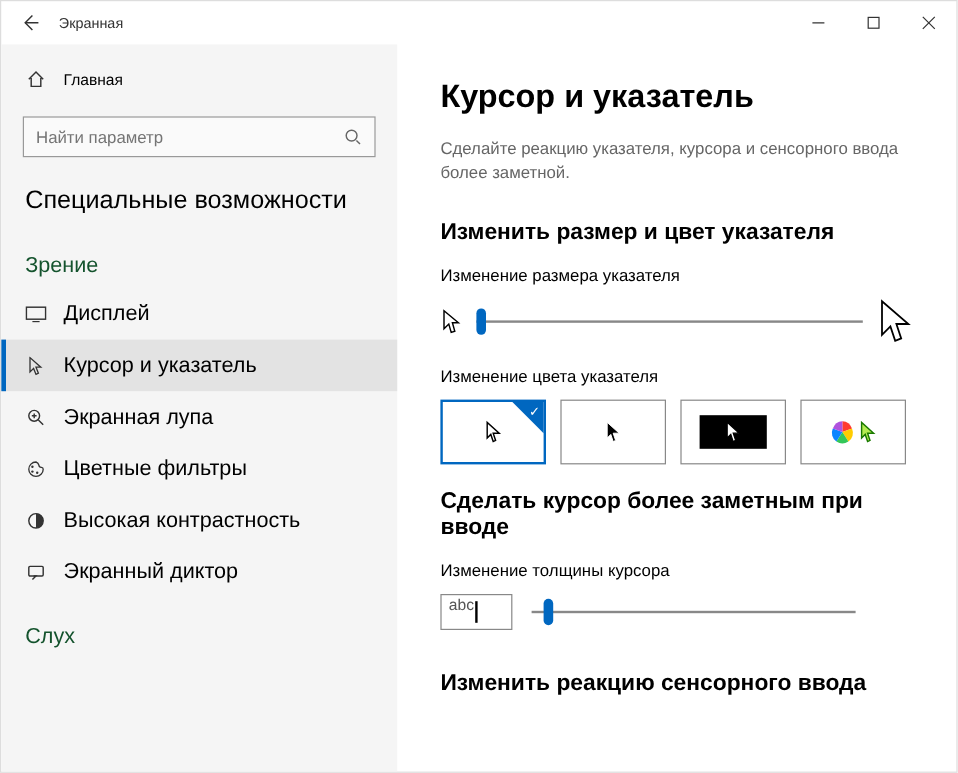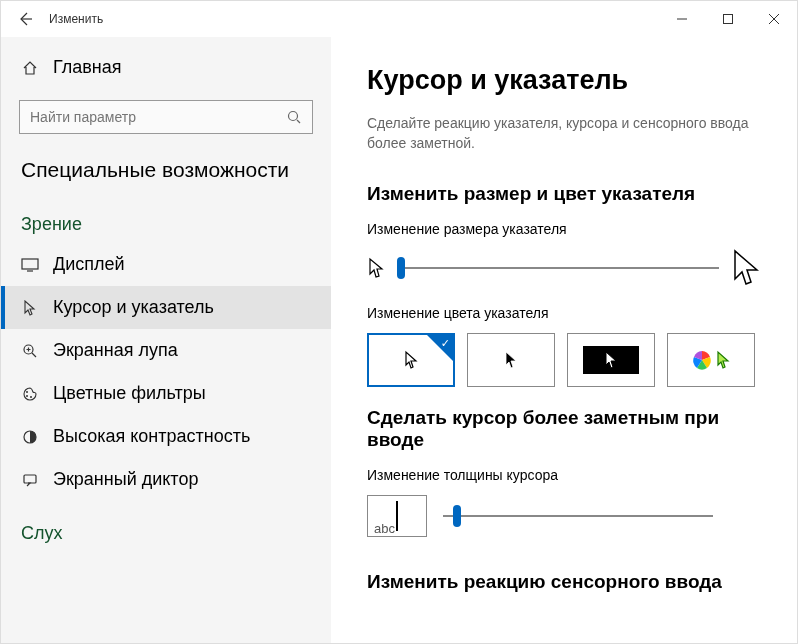--- a/index.html
+++ b/index.html
@@ -4,21 +4,21 @@
 <style>
 * { box-sizing: border-box; margin: 0; padding: 0; font-family: "Segoe UI", sans-serif; }
 body { background: #fff; width: 798px; height: 644px; overflow: hidden; display: flex; flex-direction: column; border: 1px solid #ddd; }
 .titlebar { display: flex; align-items: center; height: 36px; padding-left: 8px; }
 .titlebar .back { width: 32px; display: flex; align-items: center; justify-content: center; }
 .titlebar .title { font-size: 12px; margin-left: 8px; color: #333; }
 .titlebar .winctl { margin-left: auto; display: flex; }
 .titlebar .winctl div { width: 46px; height: 36px; display: flex; align-items: center; justify-content: center; }
 .body { display: flex; flex: 1; min-height: 0; }
 .sidebar { width: 330px; background: #f5f5f5; padding: 12px 0 0 0; display: flex; flex-direction: column; }
-.home { display: flex; align-items: center; gap: 14px; padding: 8px 20px; font-size: 18px; }
+.home { display: flex; align-items: center; gap: 14px; padding: 8px 20px; font-size: 13px; }
 .searchbox { margin: 14px 18px 10px; height: 34px; border: 1px solid #999; background: #fafafa; display: flex; align-items: center; padding: 0 10px; position: relative; }
 .searchbox input { border: none; background: transparent; outline: none; font-size: 14px; flex: 1; color: #c2410c; }
 .section-title { font-size: 21px; font-weight: 400; padding: 14px 20px 10px; }
 .group-label { font-size: 18px; color: #14532d; padding: 22px 20px 8px; }
 .navitem { display: flex; align-items: center; gap: 14px; padding: 11px 20px; font-size: 18px; position: relative; }
 .navitem.active { background: #e3e3e3; }
 .navitem.active::before { content: ""; position: absolute; left: 0; top: 0; bottom: 0; width: 4px; background: #0067c0; }
 .navicon { width: 18px; height: 18px; display: flex; align-items: center; justify-content: center; }
 .content { flex: 1; padding: 28px 36px 0 36px; overflow: hidden; }
 .content h1 { font-size: 27px; font-weight: 600; margin-bottom: 18px; }
@@ -29,35 +29,35 @@
 .slider { flex: 1; height: 24px; position: relative; }
 .slider .track { position: absolute; left: 0; right: 0; top: 50%; height: 2px; background: #888; transform: translateY(-50%); }
 .slider .thumb { position: absolute; width: 8px; height: 22px; background: #0067c0; border-radius: 4px; top: 1px; }
 .color-options { display: flex; gap: 12px; margin-bottom: 20px; }
 .color-opt { width: 88px; height: 54px; border: 1px solid #888; display: flex; align-items: center; justify-content: center; position: relative; }
 .color-opt.selected { border: 2px solid #0067c0; }
 .color-opt .corner { position: absolute; top: 0; right: 0; width: 0; height: 0; border-left: 26px solid transparent; border-top: 26px solid #0067c0; }
 .color-opt .check { position: absolute; top: 2px; right: 3px; color: #fff; font-size: 11px; }
 .blackrect { width: 56px; height: 28px; background: #000; }
 .thickness-row { display: flex; align-items: center; gap: 16px; }
-.thickness-preview { width: 60px; height: 42px; border: 1px solid #888; display: flex; align-items: flex-end; padding: 0 6px; font-size: 13px; position: relative; color:#555; }
+.thickness-preview { width: 60px; height: 30px; border: 1px solid #888; display: flex; align-items: flex-start; padding: 0 6px; font-size: 13px; position: relative; color:#555; }
 .thickness-preview .cursor-bar { position: absolute; left: 28px; top: 5px; bottom: 5px; width: 2px; background: #000; }
 svg { display: block; }
 </style>
 </head>
 <body>
 
 <div class="titlebar">
   <div class="back">
     <svg width="16" height="16" viewBox="0 0 16 16">
         <path d="M10 2 L4 8 L10 14" fill="none" stroke="#333" stroke-width="1.2"></path>
         <path d="M4 8 H15" stroke="#333" stroke-width="1.2"></path>
       </svg>
   </div>
-  <div class="title">Изменить</div>
+  <div class="title">Экранная</div>
   <div class="winctl">
     <div>
         <svg width="12" height="12">
           <path d="M1 6 H11" stroke="#333" stroke-width="1"></path>
         </svg>
       </div>
     <div>
         <svg width="12" height="12">
           <rect x="1.5" y="1.5" width="9" height="9" fill="none" stroke="#333" stroke-width="1"></rect>
         </svg>

